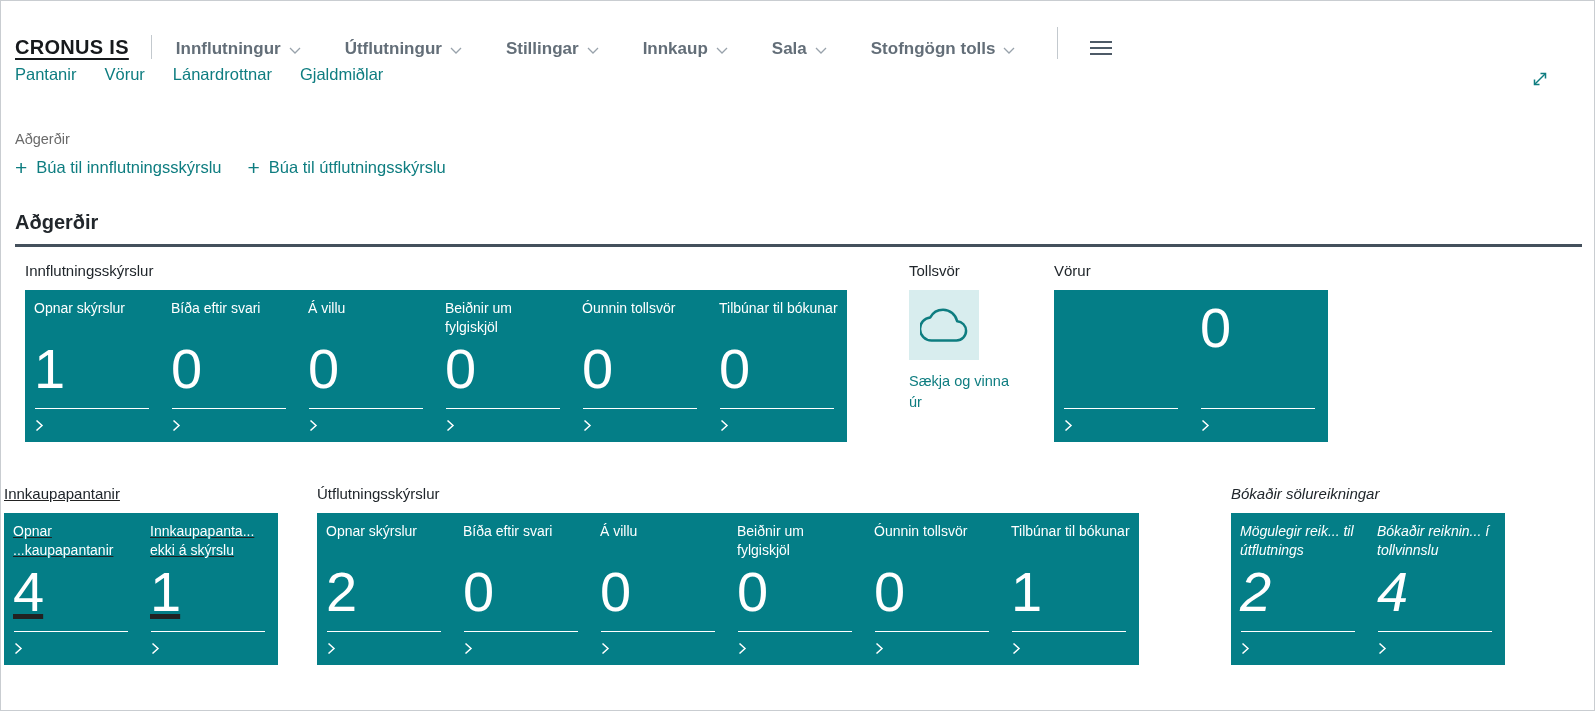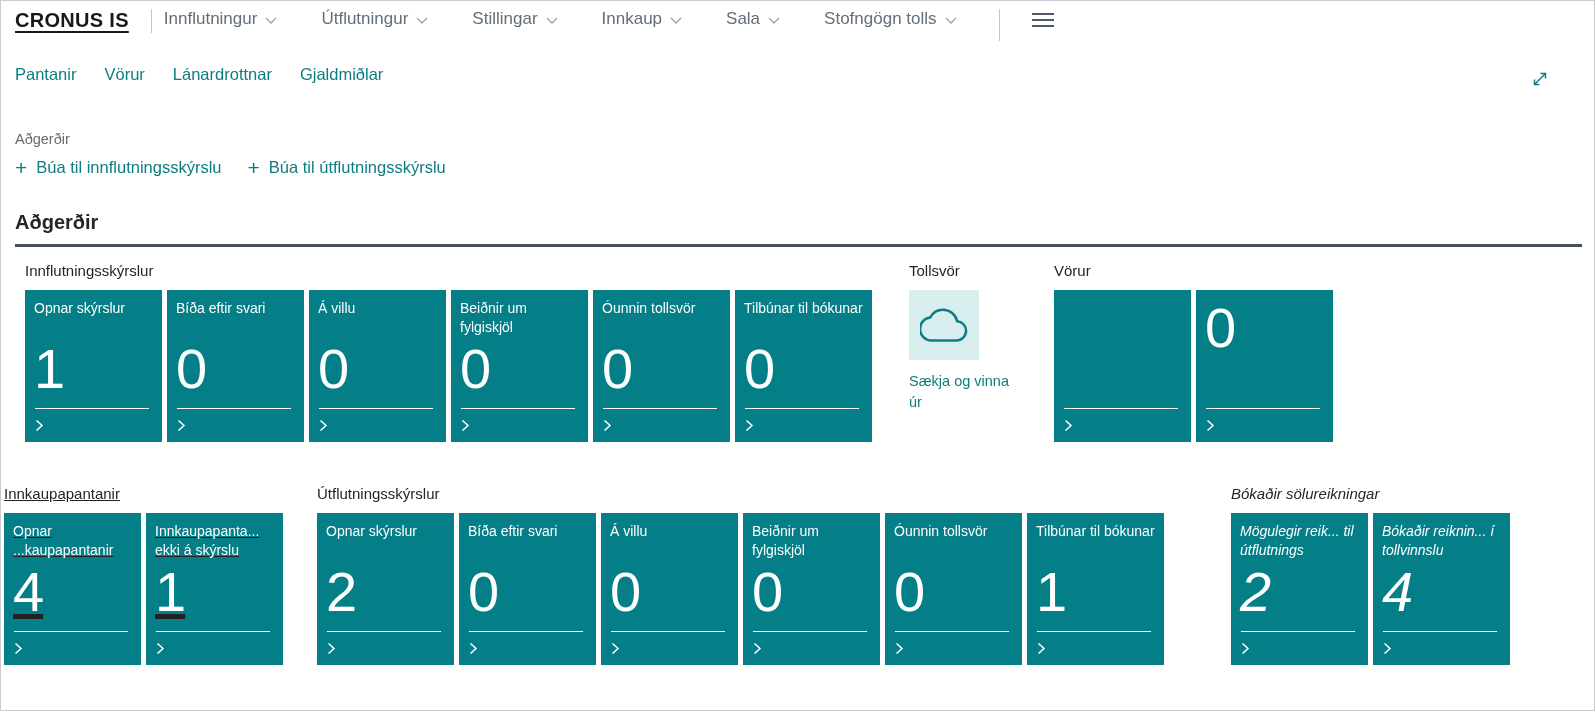--- a/index.html
+++ b/index.html
@@ -13,26 +13,26 @@
   *{box-sizing:border-box;}
   html,body{margin:0;padding:0;}
   body{
     width:1595px;height:711px;
     font-family:"Liberation Sans",sans-serif;
     background:#fff;color:#222;
     border:1px solid #C9CDD1;
     position:relative;overflow:hidden;
   }
   
-  .topbar{display:flex;align-items:flex-start;height:58px;padding:8px 0 0 14px;}
+  .topbar{display:flex;align-items:flex-end;height:58px;padding:8px 0 0 14px;}
   .brand{font-size:20px;font-weight:700;color:#16191C;text-decoration:underline;
          text-underline-offset:4px;letter-spacing:.3px;cursor:pointer;}
   .vdiv{width:1px;height:24px;background:#C3C9CE;margin:0 0 0 22px;}
   .vdiv.tall{height:32px;margin-left:42px;}
-  .menus{display:flex;align-items:center;gap:44px;margin-left:12px;}
+  .menus{display:flex;align-items:center;gap:44px;margin-left:24px;font-weight:bold;}
   .menu{display:flex;align-items:center;gap:8px;color:var(--menu-text);font-size:17px;cursor:pointer;white-space:nowrap;}
   .menu svg{margin-top:3px;}
   .hamburger{margin-left:28px;cursor:pointer;display:flex;flex-direction:column;gap:4px;padding:4px;}
   .hamburger span{display:block;width:22px;height:2px;background:#4D5A67;}
   
   .navlinks{display:flex;align-items:flex-start;gap:28px;height:40px;padding:6px 14px 0;position:relative;}
   .navlink{color:var(--link);font-size:16.5px;cursor:pointer;white-space:nowrap;}
   .expand{position:absolute;right:44px;top:10px;cursor:pointer;}
   
   .action-pane{margin:32px 14px 0;}
@@ -41,21 +41,21 @@
   .ap-action{display:flex;align-items:center;gap:9px;color:var(--link);font-size:16.5px;cursor:pointer;}
   .plus{font-size:21px;font-weight:300;line-height:16px;color:var(--link);}
   
   .heading-block{margin:32px 12px 0 14px;}
   .heading-block h2{margin:0;font-size:20px;line-height:26px;font-weight:600;color:#22272C;}
   .rule{height:3px;background:var(--rule);margin-top:9px;}
   
   .cues{position:relative;height:440px;}
   .group{position:absolute;}
   .group-label{font-size:15px;color:#20262B;height:20px;margin-bottom:8px;white-space:nowrap;}
-  .tiles{display:flex;gap:5px;}
+  .tiles{display:flex;}
   .tile{position:relative;width:137px;height:152px;background:var(--tile);
         padding:9px 9px;cursor:pointer;color:#fff;}
   .tile-title{font-size:14px;line-height:19px;height:41px;overflow:hidden;}
   .tile-value{font-size:56px;font-weight:200;line-height:58px;letter-spacing:-1px;}
   .tile-line{position:absolute;left:10px;right:13px;bottom:33px;height:1px;background:#fff;}
   .tile-chevron{position:absolute;left:10px;bottom:10px;}
   .cloud-box{width:70px;height:70px;background:var(--cloud-bg);display:flex;
              align-items:center;justify-content:center;cursor:pointer;}
   .cloud-link{display:block;width:112px;margin-top:11px;color:var(--link);
               font-size:14.5px;line-height:21px;cursor:pointer;}

